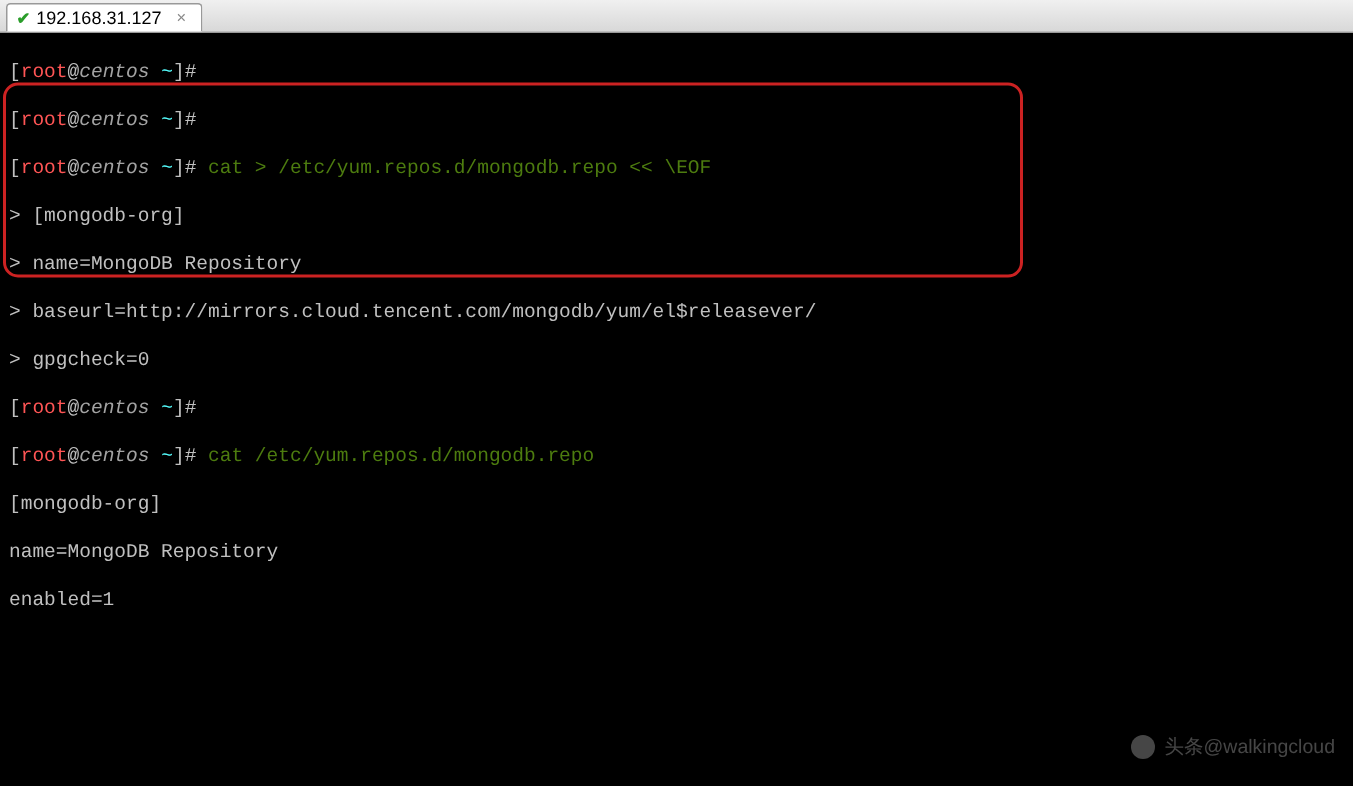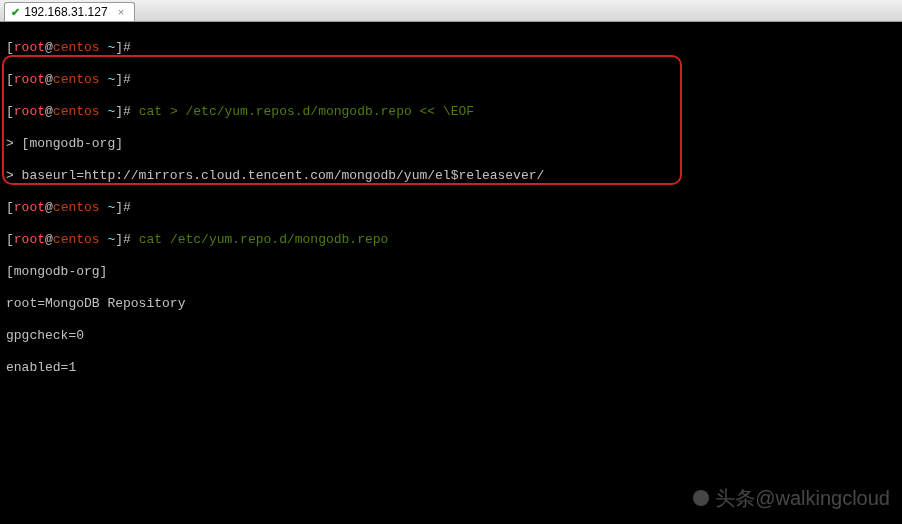--- a/index.html
+++ b/index.html
@@ -39,38 +39,38 @@
     padding: 2px 6px;
     height: calc(100% - 22px);
     line-height: 16px;
     white-space: pre;
     position: relative;
   }
   .line { display: block; }
   .bracket { color: #c0c0c0; }
   .user { color: #ff5555; text-align: right; }
   .at { color: #c0c0c0; }
-  .host { color: #c2410c; }
+  .host { color: #a3a3a3; font-style: italic; }
   .path { color: #55ffff; }
   .hash { color: #c0c0c0; }
   .cmd { color: #4d7c0f; }
   .highlight-box {
     position: absolute;
     border: 2px solid #cc2222;
     border-radius: 10px;
     pointer-events: none;
   }
   .box1 { left: 2px; top: 33px; width: 680px; height: 130px; }
   .watermark {
     position: absolute;
     right: 12px;
     bottom: 18px;
     color: rgba(200,200,200,0.35);
     font-family: Arial, sans-serif;
-    font-size: 20px;
+    font-size: 13px;
     display: flex;
     align-items: center;
     gap: 6px;
   }
   .watermark .wm-icon {
     width: 16px; height: 16px;
     background: rgba(200,200,200,0.35);
     border-radius: 50%;
     display:inline-block;
   }
@@ -84,26 +84,27 @@
     <span>192.168.31.127</span>
     <span class="close">×</span>
   </div>
 </div>
 
 <div class="terminal">
 <span class="line"><span class="bracket">[</span><span class="user">root</span><span class="at">@</span><span class="host">centos</span><span> </span><span class="path">~</span><span class="bracket">]</span><span class="hash">#</span><span class="cmd"></span></span>
 <span class="line"><span class="bracket">[</span><span class="user">root</span><span class="at">@</span><span class="host">centos</span><span> </span><span class="path">~</span><span class="bracket">]</span><span class="hash">#</span><span class="cmd"></span></span>
 <span class="line"><span class="bracket">[</span><span class="user">root</span><span class="at">@</span><span class="host">centos</span><span> </span><span class="path">~</span><span class="bracket">]</span><span class="hash">#</span><span class="cmd"> cat &gt; /etc/yum.repos.d/mongodb.repo &lt;&lt; \EOF</span></span>
 <span class="line">&gt; [mongodb-org]</span>
+<span class="line">&gt; name=MongoDB Repository</span>
 <span class="line">&gt; baseurl=http://mirrors.cloud.tencent.com/mongodb/yum/el$releasever/</span>
+<span class="line">&gt; gpgcheck=0</span>
 <span class="line"><span class="bracket">[</span><span class="user">root</span><span class="at">@</span><span class="host">centos</span><span> </span><span class="path">~</span><span class="bracket">]</span><span class="hash">#</span><span class="cmd"></span></span>
-<span class="line"><span class="bracket">[</span><span class="user">root</span><span class="at">@</span><span class="host">centos</span><span> </span><span class="path">~</span><span class="bracket">]</span><span class="hash">#</span><span class="cmd"> cat /etc/yum.repo.d/mongodb.repo</span></span>
+<span class="line"><span class="bracket">[</span><span class="user">root</span><span class="at">@</span><span class="host">centos</span><span> </span><span class="path">~</span><span class="bracket">]</span><span class="hash">#</span><span class="cmd"> cat /etc/yum.repos.d/mongodb.repo</span></span>
 <span class="line">[mongodb-org]</span>
-<span class="line">root=MongoDB Repository</span>
-<span class="line">gpgcheck=0</span>
+<span class="line">name=MongoDB Repository</span>
 <span class="line">enabled=1</span>
 
 
 
 
 
 
 <span class="line"></span>
 
 

